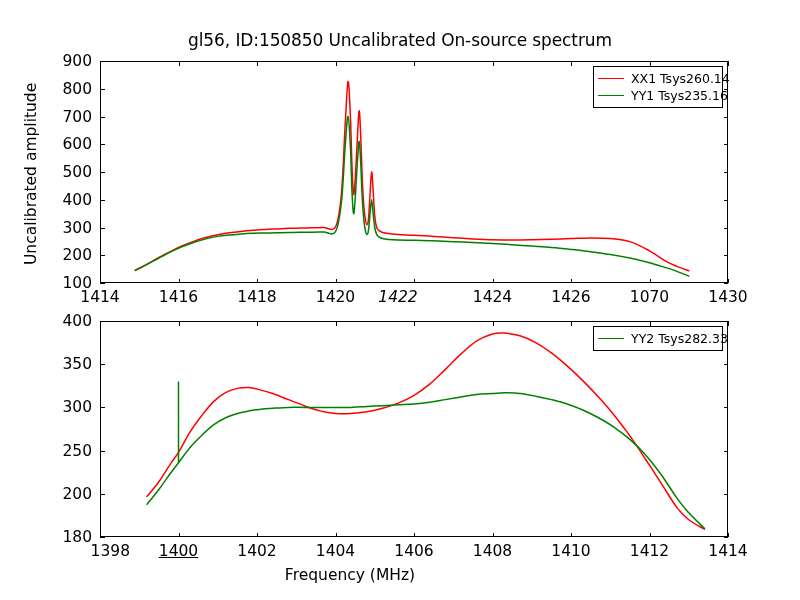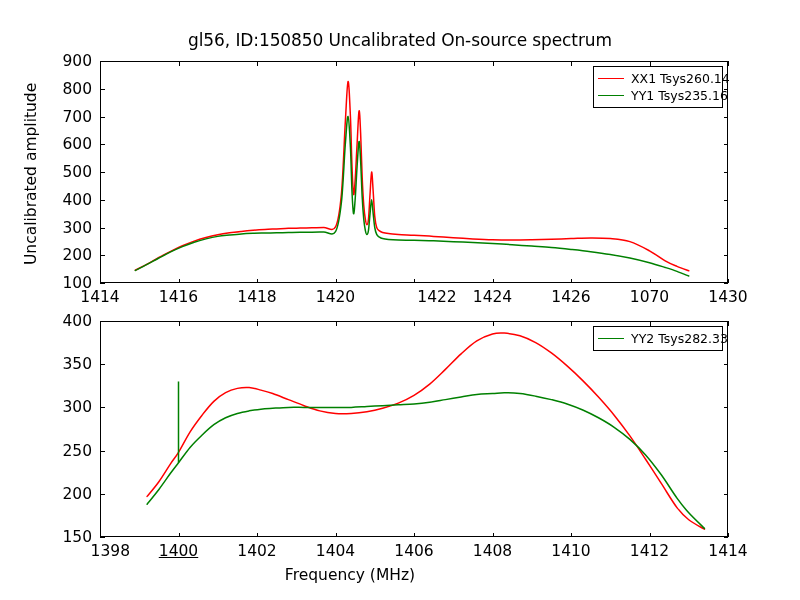--- a/index.html
+++ b/index.html
@@ -158,21 +158,21 @@
       <div style="position: absolute; background: rgb(0, 0, 0); width: 1px; height: 4.5px; top: 278.5px; left: 178.5px;"></div>
       <div class="xtick-label" style="left: 148.5px; width: 60px; top: 288px;">1416</div>
       <div style="position: absolute; background: rgb(0, 0, 0); width: 1px; height: 4.5px; top: 61px; left: 257px;"></div>
       <div style="position: absolute; background: rgb(0, 0, 0); width: 1px; height: 4.5px; top: 278.5px; left: 257px;"></div>
       <div class="xtick-label" style="left: 227px; width: 60px; top: 288px;">1418</div>
       <div style="position: absolute; background: rgb(0, 0, 0); width: 1px; height: 4.5px; top: 61px; left: 335.5px;"></div>
       <div style="position: absolute; background: rgb(0, 0, 0); width: 1px; height: 4.5px; top: 278.5px; left: 335.5px;"></div>
       <div class="xtick-label" style="left: 305.5px; width: 60px; top: 288px;">1420</div>
       <div style="position: absolute; background: rgb(0, 0, 0); width: 1px; height: 4.5px; top: 61px; left: 414px;"></div>
       <div style="position: absolute; background: rgb(0, 0, 0); width: 1px; height: 4.5px; top: 278.5px; left: 414px;"></div>
-      <div class="xtick-label" style="left: 407px; width: 60px; top: 288px;">1422</div>
+      <div class="xtick-label" style="left: 368px; width: 60px; top: 288px; font-style: italic;">1422</div>
       <div style="position: absolute; background: rgb(0, 0, 0); width: 1px; height: 4.5px; top: 61px; left: 492.5px;"></div>
       <div style="position: absolute; background: rgb(0, 0, 0); width: 1px; height: 4.5px; top: 278.5px; left: 492.5px;"></div>
       <div class="xtick-label" style="left: 462.5px; width: 60px; top: 288px;">1424</div>
       <div style="position: absolute; background: rgb(0, 0, 0); width: 1px; height: 4.5px; top: 61px; left: 571px;"></div>
       <div style="position: absolute; background: rgb(0, 0, 0); width: 1px; height: 4.5px; top: 278.5px; left: 571px;"></div>
       <div class="xtick-label" style="left: 541px; width: 60px; top: 288px;">1426</div>
       <div style="position: absolute; background: rgb(0, 0, 0); width: 1px; height: 4.5px; top: 61px; left: 649.5px;"></div>
       <div style="position: absolute; background: rgb(0, 0, 0); width: 1px; height: 4.5px; top: 278.5px; left: 649.5px;"></div>
       <div class="xtick-label" style="left: 619.5px; width: 60px; top: 288px;">1070</div>
       <div style="position: absolute; background: rgb(0, 0, 0); width: 1px; height: 4.5px; top: 61px; left: 728px;"></div>
@@ -202,21 +202,21 @@
         <g clip-path="url(#svg-bottom-clip)">
           <path d="M47.10 175.39 C49.10 172.90,54.87 166.29,58.88 160.70 C62.88 155.12,67.31 147.55,70.65 142.56 C73.99 137.57,75.16 136.76,78.50 131.33 C81.84 125.89,86.27 116.91,90.27 110.59 C94.28 104.28,98.05 99.32,102.05 94.18 C106.05 89.04,109.82 84.17,113.83 80.35 C117.83 76.53,121.60 73.92,125.60 71.71 C129.60 69.51,133.37 68.27,137.38 67.39 C141.38 66.51,145.15 66.23,149.15 66.53 C153.15 66.82,156.92 68.09,160.92 69.12 C164.93 70.15,168.03 70.96,172.70 72.58 C177.37 74.19,183.06 76.57,188.40 78.62 C193.74 80.68,198.76 82.76,204.10 84.67 C209.44 86.58,214.46 88.53,219.80 89.86 C225.14 91.18,230.16 92.01,235.50 92.45 C240.84 92.89,245.86 92.74,251.20 92.45 C256.54 92.15,261.56 91.60,266.90 90.72 C272.24 89.84,277.26 88.73,282.60 87.26 C287.94 85.80,292.96 84.28,298.30 82.08 C303.64 79.88,308.66 77.54,314.00 74.30 C319.34 71.07,324.36 67.48,329.70 63.07 C335.04 58.67,340.06 53.52,345.40 48.38 C350.74 43.24,355.76 37.68,361.10 32.83 C366.44 27.98,371.46 23.25,376.80 19.87 C382.14 16.49,387.83 14.28,392.50 12.96 C397.17 11.64,399.60 11.80,404.27 12.10 C408.95 12.39,414.64 13.07,419.98 14.69 C425.31 16.30,430.34 18.66,435.67 21.60 C441.01 24.54,446.04 28.00,451.38 31.97 C456.71 35.93,461.74 40.23,467.08 44.93 C472.41 49.63,477.44 54.33,482.77 59.62 C488.11 64.90,493.14 70.16,498.48 76.03 C503.81 81.91,508.84 87.57,514.17 94.18 C519.51 100.79,524.54 107.42,529.88 114.91 C535.21 122.40,540.24 130.16,545.58 138.24 C550.91 146.32,555.94 154.21,561.27 162.43 C566.61 170.66,572.30 180.46,576.98 186.62 C581.65 192.79,584.08 195.05,588.75 198.72 C593.42 202.39,601.78 206.61,604.45 208.22" fill="none" stroke="#ff0000" stroke-width="1.5" stroke-linejoin="round" stroke-linecap="round"></path>
           <line x1="78.50" y1="60.48" x2="78.50" y2="141.70" stroke="#008000" stroke-width="1.5"></line>
           <path d="M47.10 183.17 C49.10 180.67,54.87 173.77,58.88 168.48 C62.88 163.19,67.31 156.62,70.65 152.06 C73.99 147.51,75.16 146.10,78.50 141.70 C81.84 137.29,86.27 130.84,90.27 126.14 C94.28 121.44,98.05 117.87,102.05 114.05 C106.05 110.23,109.82 106.62,113.83 103.68 C117.83 100.74,121.60 98.68,125.60 96.77 C129.60 94.86,133.37 93.62,137.38 92.45 C141.38 91.27,145.15 90.59,149.15 89.86 C153.15 89.12,156.92 88.57,160.92 88.13 C164.93 87.69,168.03 87.56,172.70 87.26 C177.37 86.97,183.06 86.55,188.40 86.40 C193.74 86.25,198.76 86.40,204.10 86.40 C209.44 86.40,214.46 86.40,219.80 86.40 C225.14 86.40,230.16 86.40,235.50 86.40 C240.84 86.40,245.86 86.55,251.20 86.40 C256.54 86.25,261.56 85.83,266.90 85.54 C272.24 85.24,277.26 84.97,282.60 84.67 C287.94 84.38,292.96 84.10,298.30 83.81 C303.64 83.51,308.66 83.38,314.00 82.94 C319.34 82.50,324.36 81.95,329.70 81.22 C335.04 80.48,340.06 79.51,345.40 78.62 C350.74 77.74,355.76 76.91,361.10 76.03 C366.44 75.15,371.46 74.03,376.80 73.44 C382.14 72.85,387.83 72.87,392.50 72.58 C397.17 72.28,399.60 71.71,404.27 71.71 C408.95 71.71,414.64 71.99,419.98 72.58 C425.31 73.16,430.34 74.14,435.67 75.17 C441.01 76.20,446.04 77.30,451.38 78.62 C456.71 79.95,461.74 81.18,467.08 82.94 C472.41 84.71,477.44 86.64,482.77 88.99 C488.11 91.34,493.14 93.83,498.48 96.77 C503.81 99.71,508.84 102.60,514.17 106.27 C519.51 109.94,524.54 113.67,529.88 118.37 C535.21 123.07,540.24 127.90,545.58 133.92 C550.91 139.94,555.94 146.45,561.27 153.79 C566.61 161.14,572.30 170.66,576.98 177.12 C581.65 183.58,584.08 186.67,588.75 191.81 C593.42 196.95,601.78 204.72,604.45 207.36" fill="none" stroke="#008000" stroke-width="1.5" stroke-linejoin="round" stroke-linecap="round"></path>
         </g>
       </svg>
   </div>
   <div id="bottom-ticks">
       <div style="position: absolute; background: rgb(0, 0, 0); height: 1px; width: 4.5px; left: 100px; top: 537px;"></div>
       <div style="position: absolute; background: rgb(0, 0, 0); height: 1px; width: 4.5px; left: 723.5px; top: 537px;"></div>
-      <div class="ytick-label" style="left: 42px; top: 537px; width: 50px;">150</div>
+      <div class="ytick-label" style="left: 42px; top: 537px; width: 50px;">180</div>
       <div style="position: absolute; background: rgb(0, 0, 0); height: 1px; width: 4.5px; left: 100px; top: 493.8px;"></div>
       <div style="position: absolute; background: rgb(0, 0, 0); height: 1px; width: 4.5px; left: 723.5px; top: 493.8px;"></div>
       <div class="ytick-label" style="left: 42px; top: 493.8px; width: 50px;">200</div>
       <div style="position: absolute; background: rgb(0, 0, 0); height: 1px; width: 4.5px; left: 100px; top: 450.6px;"></div>
       <div style="position: absolute; background: rgb(0, 0, 0); height: 1px; width: 4.5px; left: 723.5px; top: 450.6px;"></div>
       <div class="ytick-label" style="left: 42px; top: 450.6px; width: 50px;">250</div>
       <div style="position: absolute; background: rgb(0, 0, 0); height: 1px; width: 4.5px; left: 100px; top: 407.4px;"></div>
       <div style="position: absolute; background: rgb(0, 0, 0); height: 1px; width: 4.5px; left: 723.5px; top: 407.4px;"></div>
       <div class="ytick-label" style="left: 42px; top: 407.4px; width: 50px;">300</div>
       <div style="position: absolute; background: rgb(0, 0, 0); height: 1px; width: 4.5px; left: 100px; top: 364.2px;"></div>

